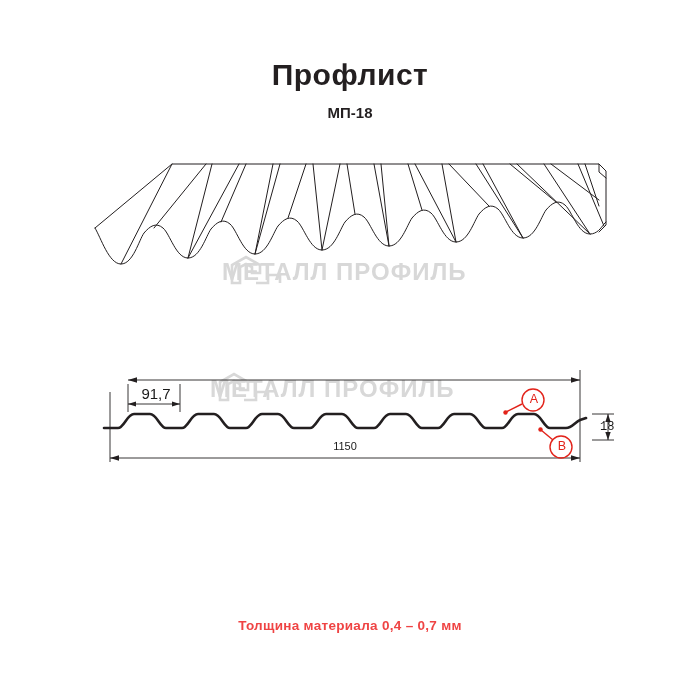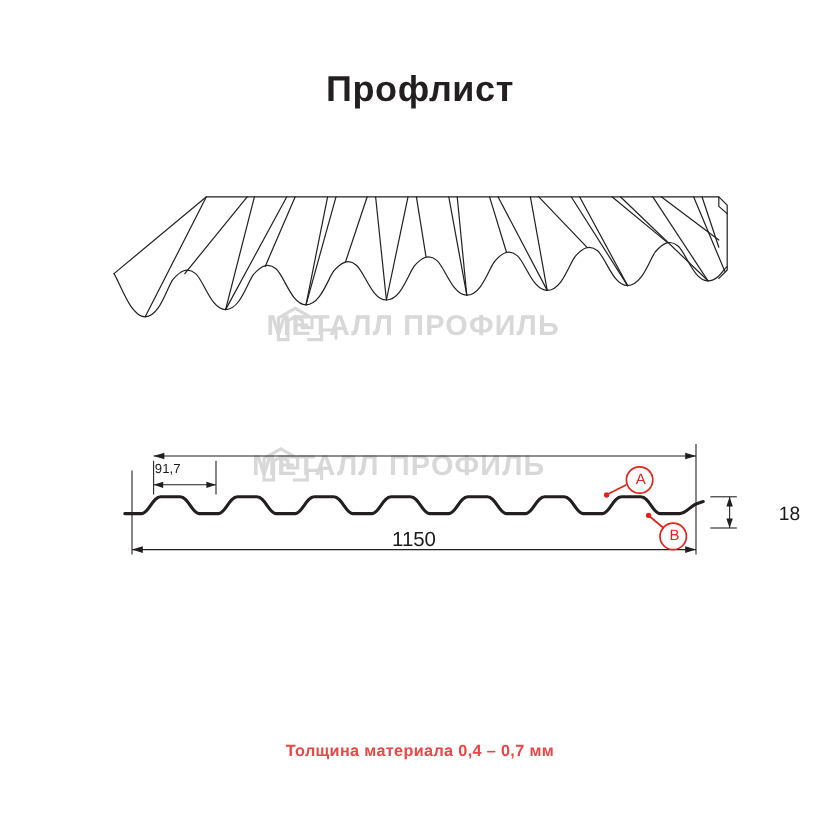--- a/index.html
+++ b/index.html
@@ -69,20 +69,21 @@
   .wm1 { left: 222px; top: 258px; font-size: 24px; letter-spacing: 1px; }
   .wm2 { left: 210px; top: 375px; font-size: 24px; letter-spacing: 1px; }
   .wm-ico { position: absolute; }
 </style>
 </head>
 <body>
 
 <div class="page">
 
   <div class="title">Профлист</div>
+  <div class="subtitle">МП-18</div>
 
   <svg class="layer" width="700" height="700" viewBox="0 0 700 700">
     <g fill="none" stroke="#231f20" stroke-width="1" stroke-linejoin="round" stroke-linecap="round">
 
       <path d="M95 228 L172 164 L599 164 L599 172 L606 178"></path>
 
       <path d="M599 164 L606 171 L606 225 L599 232"></path>
 
       <path d="M95 228
                C 101 238, 109 264, 121 264
@@ -216,25 +217,25 @@
     <circle cx="533" cy="400" r="11" fill="none" stroke="#e2231a" stroke-width="1.4"></circle>
     <path d="M522 404 L506 412" stroke="#e2231a" stroke-width="1.4" fill="none"></path>
     <circle cx="505.5" cy="412.5" r="2.2" fill="#e2231a" stroke="none"></circle>
 
     <circle cx="561" cy="447" r="11" fill="none" stroke="#e2231a" stroke-width="1.4"></circle>
     <path d="M553 440 L541 430" stroke="#e2231a" stroke-width="1.4" fill="none"></path>
     <circle cx="540.5" cy="429.5" r="2.2" fill="#e2231a" stroke="none"></circle>
   </svg>
 
 
-  <div style="position:absolute; left:129px; top:385px; width:54px; text-align:left; font-size:11px;">91,7</div>
-
-  <div style="position:absolute; left:305px; top:440px; width:80px; text-align:center; font-size:17px;">1150</div>
-
-  <div style="position:absolute; left:649px; top:420px; font-size:16px;">18</div>
+  <div style="position:absolute; left:129px; top:385px; width:54px; text-align:center; font-size:15px;">91,7</div>
+
+  <div style="position:absolute; left:305px; top:440px; width:80px; text-align:center; font-size:11px;">1150</div>
+
+  <div style="position:absolute; left:600px; top:420px; font-size:12px;font-family:Liberation Mono, monospace;">18</div>
 
   <div style="position:absolute; left:524px; top:392px; width:20px; text-align:center; font-size:12.5px; color:#e2231a;">A</div>
 
   <div style="position:absolute; left:552px; top:439px; width:20px; text-align:center; font-size:12.5px; color:#e2231a;">B</div>
 
   <div class="footer-note">Толщина материала 0,4 – 0,7 мм</div>
 
 </div>
 
 </body></html>

